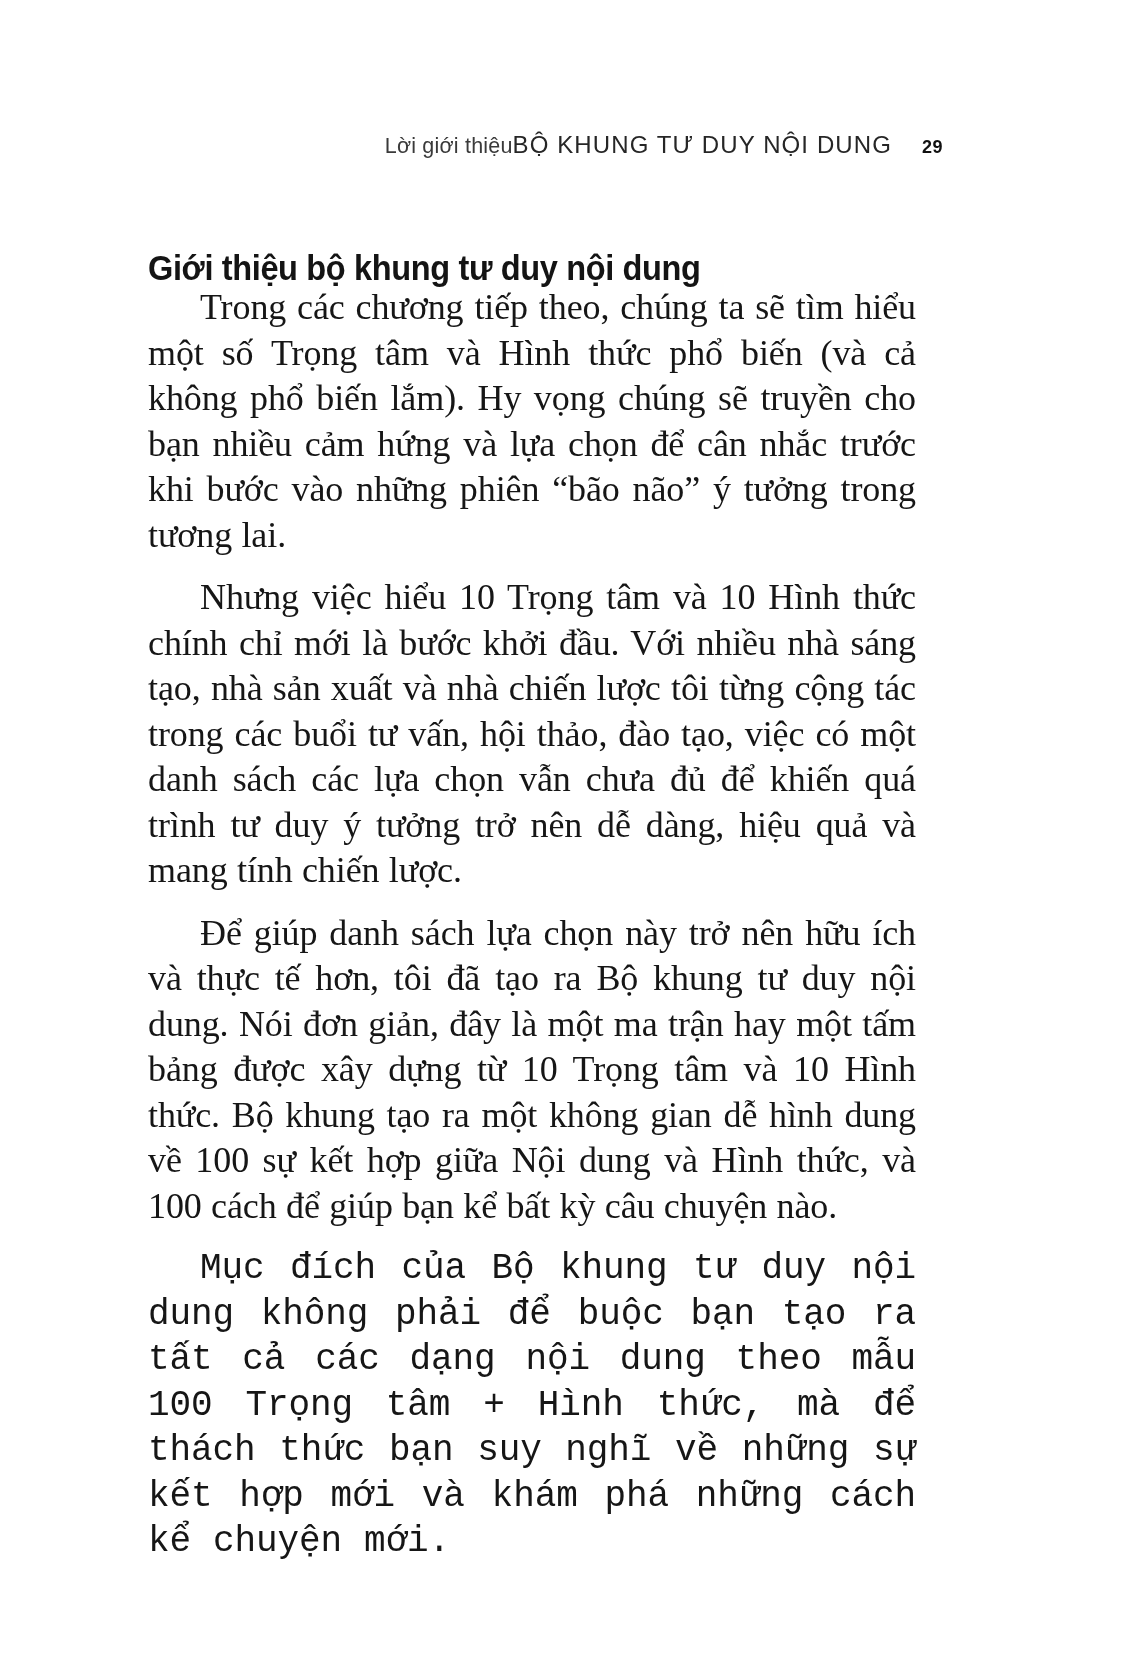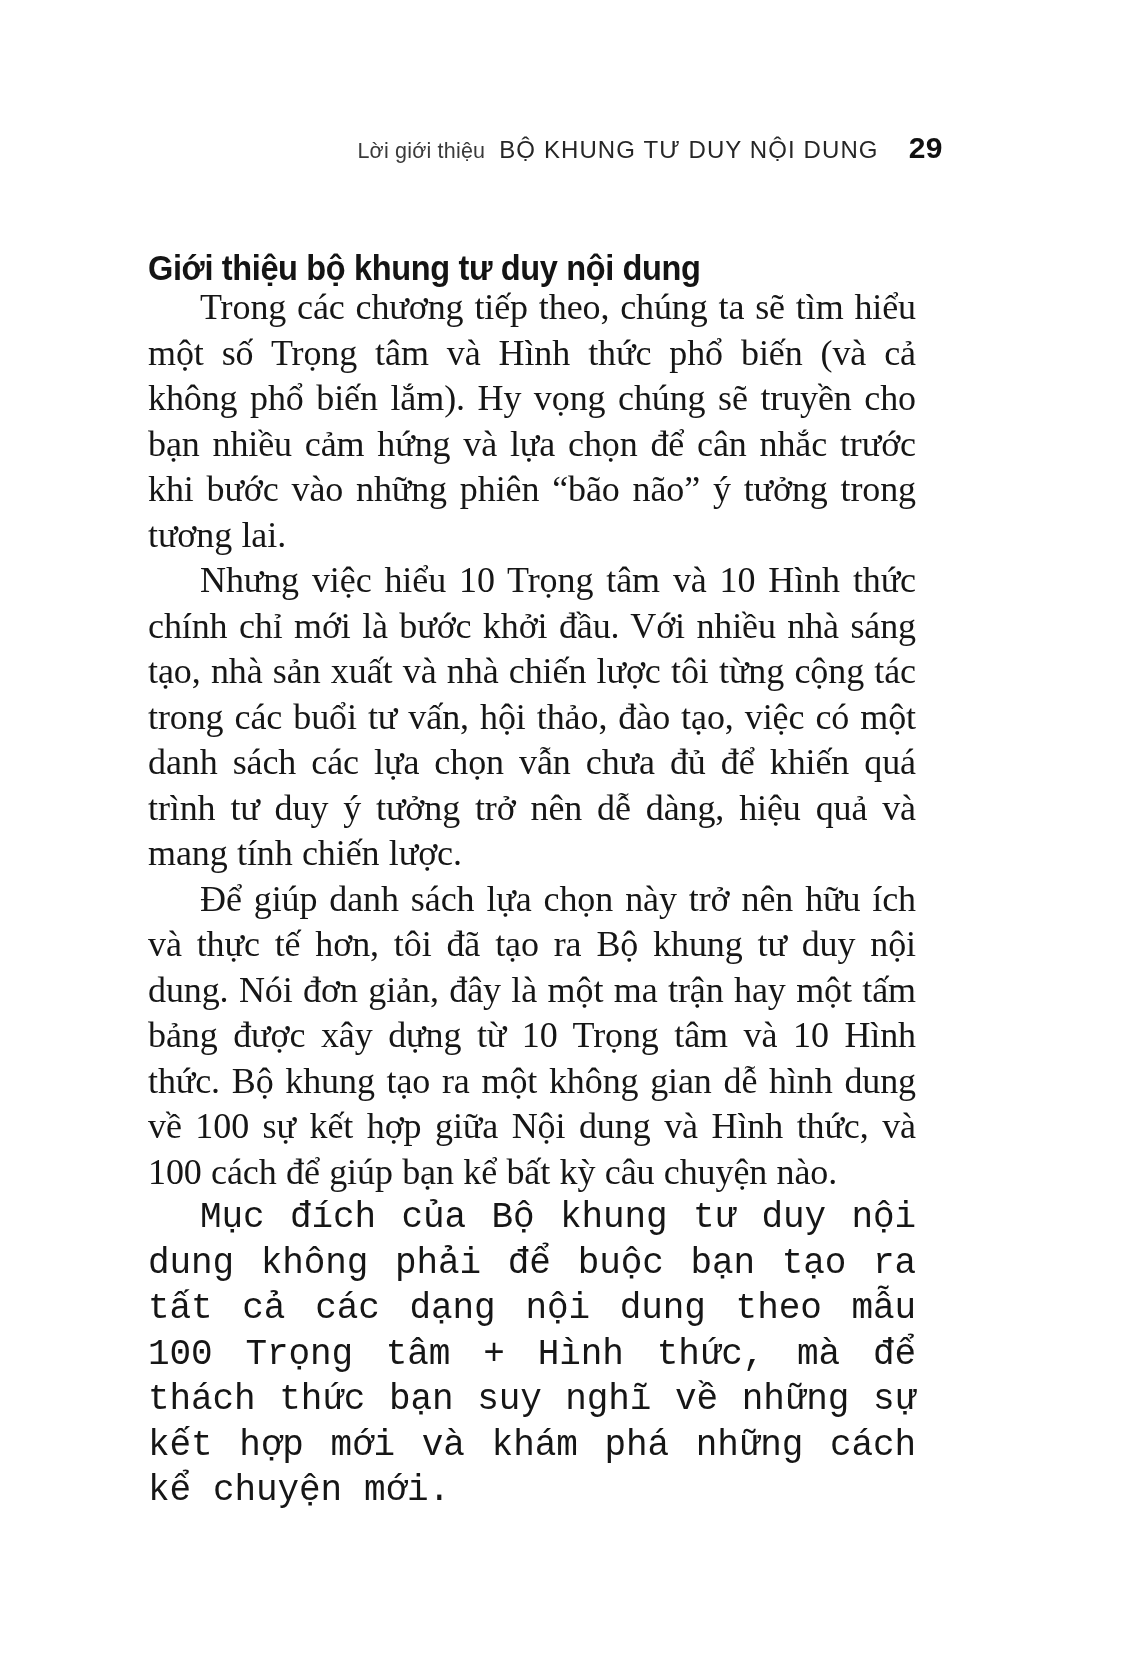--- a/index.html
+++ b/index.html
@@ -43,24 +43,23 @@
     font-size: 21.5px;
     letter-spacing: 0.2px;
     color: #3a3a3a;
     font-weight: 400;
   }
   .rh-title {
     font-size: 24px;
     letter-spacing: 1.1px;
     color: #262626;
     font-weight: 400;
-    margin-left: 14px;
   }
   .rh-pageno {
-    font-size: 30px;
+    font-size: 18px;
     font-weight: 700;
     color: #111111;
     margin-left: 30px;
     letter-spacing: 0.5px;
   }
 
   
   .section-heading {
     position: absolute;
     top: 219px;
@@ -89,20 +88,21 @@
     text-justify: inter-word;
     text-indent: 52px;
     font-size: 36px;
     line-height: 45.5px;
     letter-spacing: -0.1px;
     color: #161616;
     word-spacing: 0.5px;
     hyphens: none;
   }
   .para + .para {
+    margin-top: 17px;
   }
   
   .para:last-child {
     text-align: justify;
     font-family: Liberation Mono, monospace;
   }
 </style>
 </head>
 <body>
 

